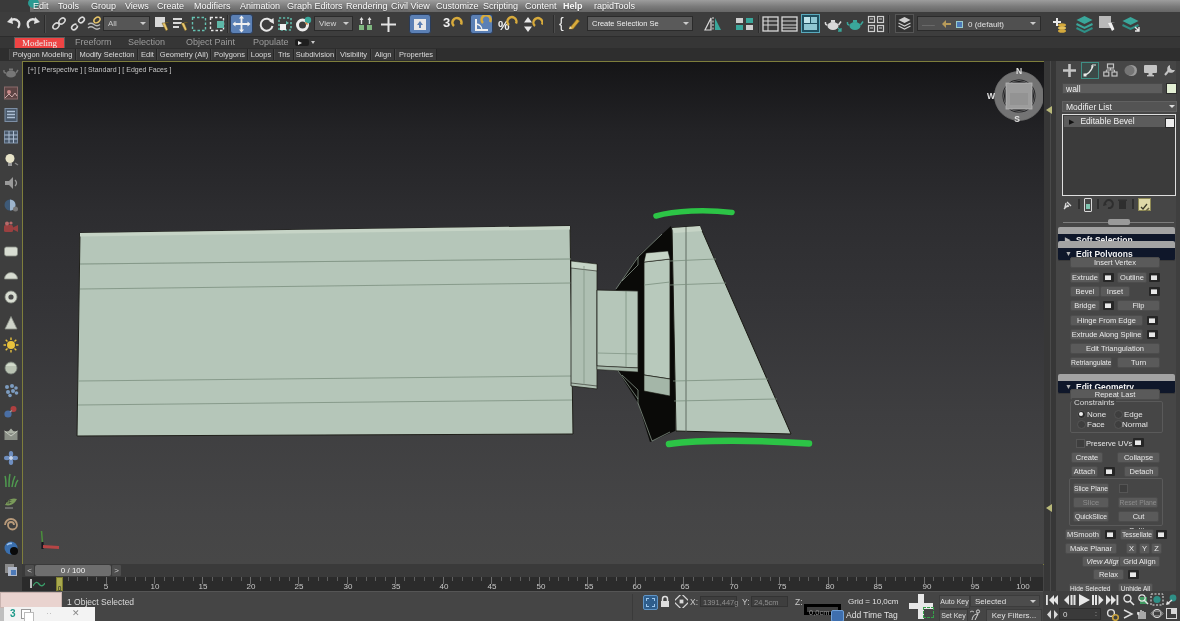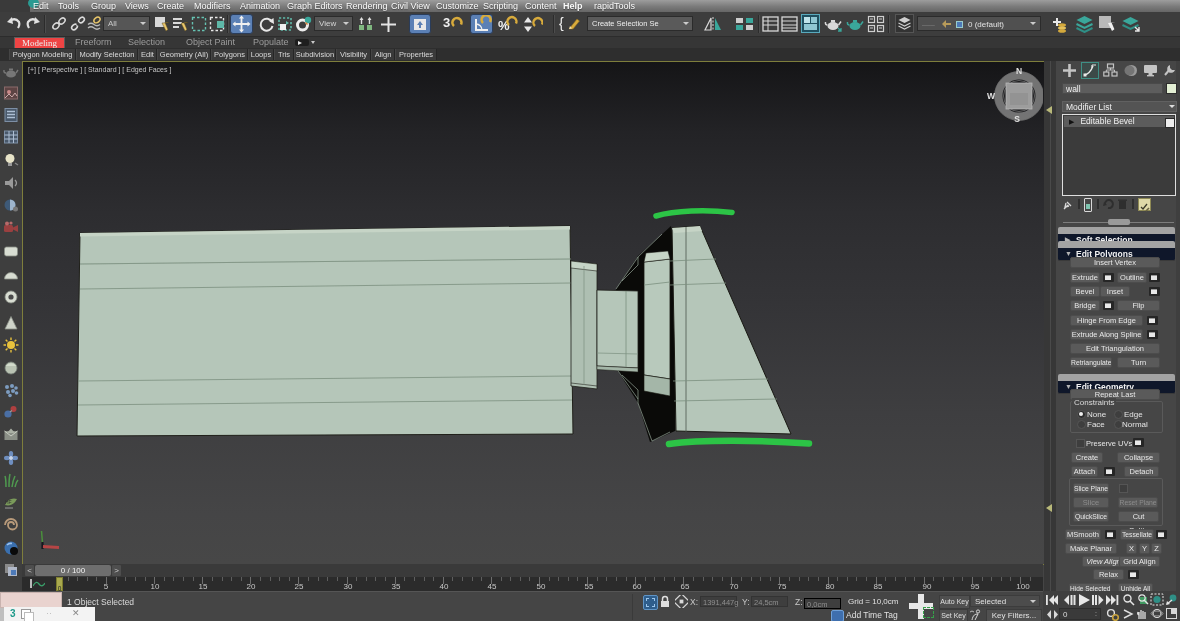--- a/index.html
+++ b/index.html
@@ -659,21 +659,21 @@
     </svg>
     <svg class="abs" style="left:675px;top:3px;" width="13" height="13" viewBox="0 0 13 13">
       <rect x="1" y="1" width="11" height="11" fill="none" stroke="#d8d8d8" stroke-width="1.2" transform="rotate(45 6.5 6.5)"></rect>
       <rect x="4.6" y="4.6" width="3.8" height="3.8" fill="#d8d8d8"></rect>
     </svg>
     <span class="abs" style="left:690px;top:5px;font-size:8.5px;color:#c8c8c8;">X:</span>
     <div class="abs" style="left:700px;top:4px;width:37px;height:11px;background:#3e3e3e;border:1px solid #333;color:#8f8f8f;font-size:7.5px;line-height:11px;padding-left:2px;box-sizing:border-box;">1391,447g</div>
     <span class="abs" style="left:742px;top:5px;font-size:8.5px;color:#c8c8c8;">Y:</span>
     <div class="abs" style="left:751px;top:4px;width:37px;height:11px;background:#3e3e3e;border:1px solid #333;color:#8f8f8f;font-size:7.5px;line-height:11px;padding-left:2px;box-sizing:border-box;">24,5cm</div>
     <span class="abs" style="left:795px;top:5px;font-size:8.5px;color:#c8c8c8;">Z:</span>
-    <div class="abs" style="left:804px;top:6px;width:37px;height:11px;background:#3e3e3e;border:1px solid #000000;color:#8f8f8f;font-size:7.5px;line-height:11px;padding-left:2px;box-sizing:border-box;">0,0cm</div>
+    <div class="abs" style="left:804px;top:12px;width:37px;height:11px;background:#3e3e3e;border:3px solid #000000;color:#8f8f8f;font-size:7.5px;line-height:11px;padding-left:2px;box-sizing:border-box;">0,0cm</div>
     <span class="abs" style="left:848px;top:5px;font-size:8px;color:#e0e0e0;">Grid = 10,0cm</span>
 
     <div class="abs" style="left:831px;top:18px;width:11px;height:10px;background:#3f6fae;border-radius:2px;border:1px solid #6fa0d8;"></div>
     <span class="abs" style="left:846px;top:18px;font-size:8.5px;color:#e0e0e0;">Add Time Tag</span>
 
     <div class="abs" style="left:918px;top:2px;width:6px;height:25px;background:#e8e8e8;"></div>
     <div class="abs" style="left:909px;top:11px;width:24px;height:6px;background:#e8e8e8;"></div>
     <div class="abs" style="left:923px;top:15px;width:9px;height:9px;border:1px dashed #35a04a;"></div>
 
     <div class="abs" style="left:939px;top:3px;width:29px;height:12px;background:#505050;border:1px solid #3c3c3c;font-size:7px;color:#e0e0e0;text-align:center;line-height:12px;">Auto Key</div>

